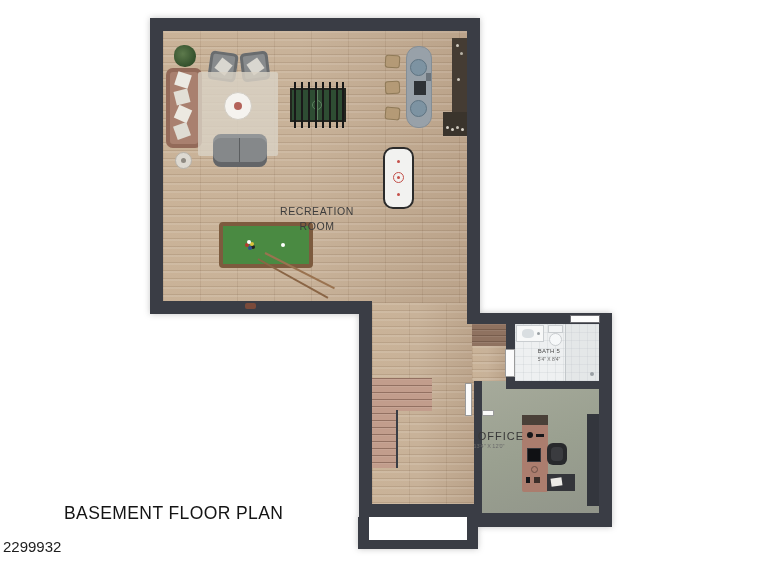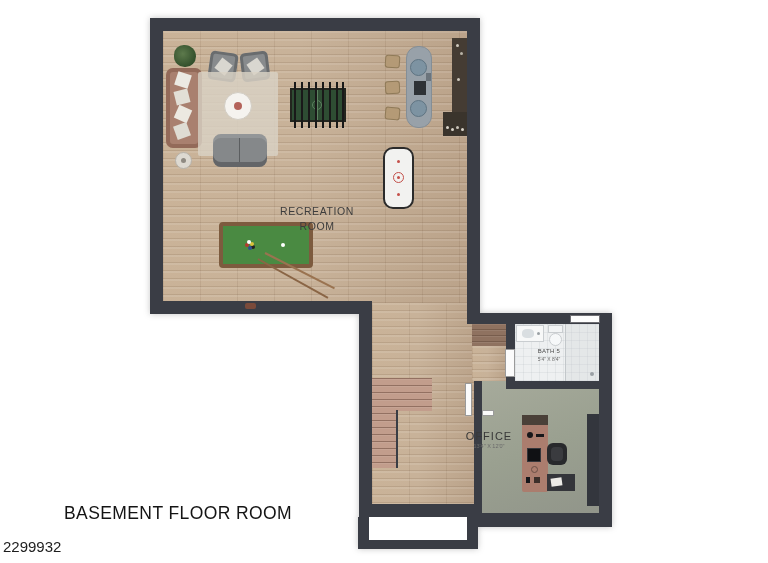--- a/index.html
+++ b/index.html
@@ -196,17 +196,17 @@
   </div>
 
 </div>
 
 <div class="room-label rec-label" style="left:267px;top:160px;width:100px;margin-top:44px;">RECREATION
 ROOM</div>
 
 <div class="room-label bath-label" style="left:519px;top:348px;width:60px;">BATH 5</div>
 <div class="room-label bath-dims" style="left:519px;top:356px;width:60px;">5'4" X 8'4"</div>
 
-<div class="room-label office-label" style="left:454px;top:430px;width:70px;">OFFICE</div>
+<div class="room-label office-label" style="left:454px;top:430px;width:70px;text-align:right;">OFFICE</div>
 <div class="room-label office-dims" style="left:454px;top:443px;width:70px;">13'4" X 12'0"</div>
 
-<div class="plan-title">BASEMENT FLOOR ROOM</div>
+<div class="plan-title">BASEMENT FLOOR PLAN</div>
 <div class="listing-id">2299932</div>
 
 </body></html>

